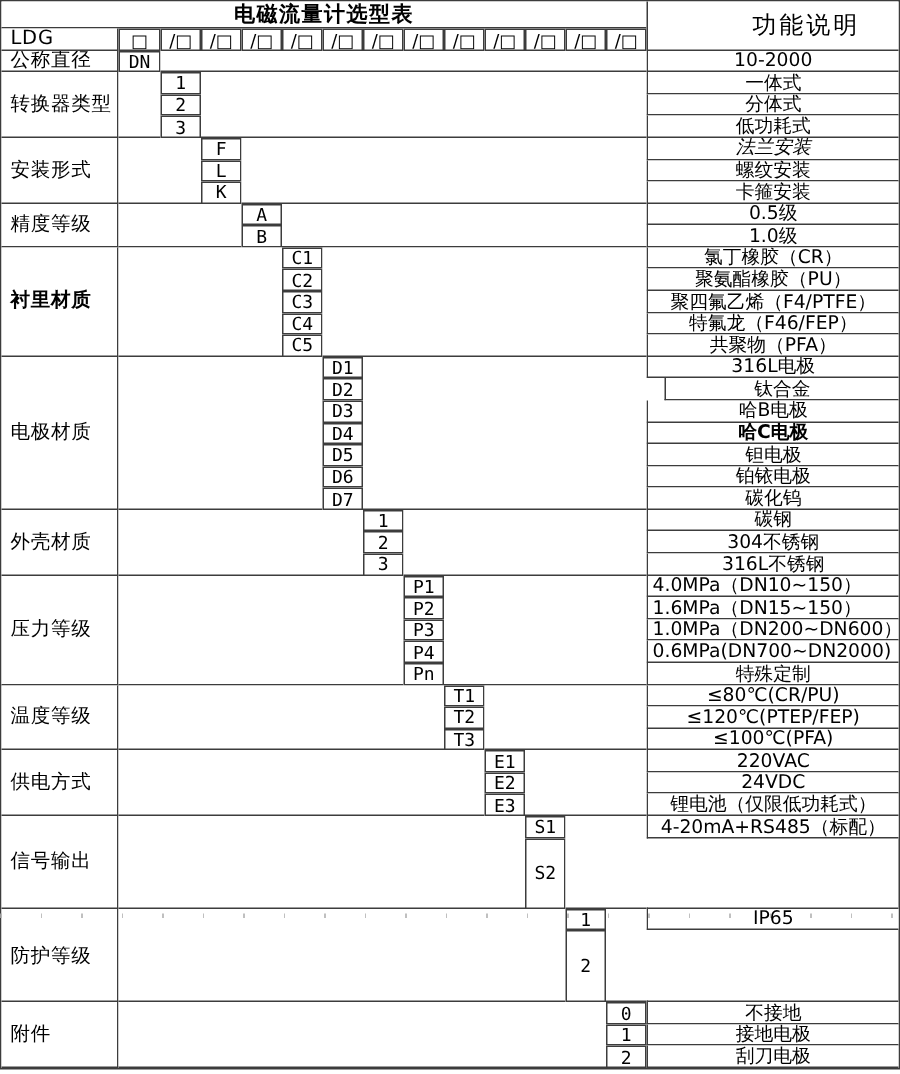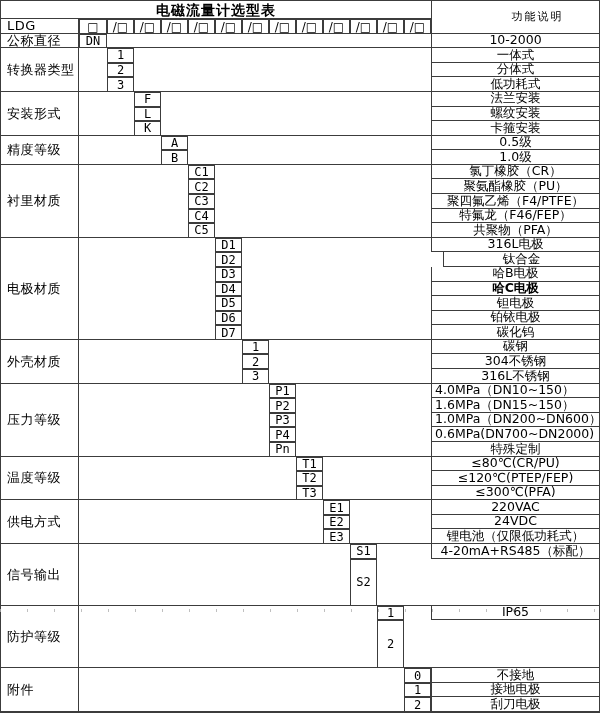--- a/index.html
+++ b/index.html
@@ -28,21 +28,21 @@
   .bb { border-bottom: 1px solid #3c3c3c; }
   .br { border-right: 1px solid #3c3c3c; }
   .bl { border-left: 1px solid #3c3c3c; }
   .ba { border: 1px solid #3c3c3c; }
   .title-cell {
     grid-column: 1 / 15; grid-row: 1;
     font-size: 14px; font-weight: 600; letter-spacing: 1px;
   }
   .func-header {
     grid-column: 15; grid-row: 1 / 3;
-    font-size: 11px; letter-spacing: 2px; padding-left: 44px;
+    font-size: 16px; letter-spacing: 2px; padding-left: 44px;
   }
   .lbl { justify-content: flex-start; padding-left: 6px; font-size: 13px; letter-spacing: 0.5px; }
   .code { font-size: 12px; font-family: "DejaVu Sans Mono", "Liberation Mono", monospace; }
   .slot { font-size: 12px; padding-top: 1px; }
   .desc { font-size: 12.5px; }
   .desc.left { justify-content: flex-start; padding-left: 3px; }
   .ticks {
     position: absolute; left: 0; bottom: 0;
     width: 600px; height: 3px;
     background: repeating-linear-gradient(90deg, #b0b0b0 0 1px, transparent 1px 27px);
@@ -80,34 +80,34 @@
       <div class="c code ba" style="grid-area: 4 / 3 / span 1 / span 1;">1</div>
       <div class="c desc bl bb" style="grid-area: 4 / 15 / span 1 / span 1;">一体式</div>
       <div class="c code ba" style="grid-area: 5 / 3 / span 1 / span 1;">2</div>
       <div class="c desc bl bb" style="grid-area: 5 / 15 / span 1 / span 1;">分体式</div>
       <div class="c code ba" style="grid-area: 6 / 3 / span 1 / span 1;">3</div>
       <div class="c desc bl bb" style="grid-area: 6 / 15 / span 1 / span 1;">低功耗式</div>
       <div class="c bb" style="grid-area: 4 / 4 / span 3 / span 11;"></div>
       <div class="c lbl bb br" style="grid-area: 7 / 1 / span 3 / span 1;">安装形式</div>
       <div class="c bb" style="grid-area: 7 / 2 / span 3 / span 2;"></div>
       <div class="c code ba" style="grid-area: 7 / 4 / span 1 / span 1;">F</div>
-      <div class="c desc bl bb" style="grid-area: 7 / 15 / span 1 / span 1;">法兰安装</div>
+      <div class="c desc bl bb" style="grid-area: 7 / 15 / span 1 / span 1; font-style: italic;">法兰安装</div>
       <div class="c code ba" style="grid-area: 8 / 4 / span 1 / span 1;">L</div>
       <div class="c desc bl bb" style="grid-area: 8 / 15 / span 1 / span 1;">螺纹安装</div>
       <div class="c code ba" style="grid-area: 9 / 4 / span 1 / span 1;">K</div>
       <div class="c desc bl bb" style="grid-area: 9 / 15 / span 1 / span 1;">卡箍安装</div>
       <div class="c bb" style="grid-area: 7 / 5 / span 3 / span 10;"></div>
       <div class="c lbl bb br" style="grid-area: 10 / 1 / span 2 / span 1;">精度等级</div>
       <div class="c bb" style="grid-area: 10 / 2 / span 2 / span 3;"></div>
       <div class="c code ba" style="grid-area: 10 / 5 / span 1 / span 1;">A</div>
       <div class="c desc bl bb" style="grid-area: 10 / 15 / span 1 / span 1;">0.5级</div>
       <div class="c code ba" style="grid-area: 11 / 5 / span 1 / span 1;">B</div>
       <div class="c desc bl bb" style="grid-area: 11 / 15 / span 1 / span 1;">1.0级</div>
       <div class="c bb" style="grid-area: 10 / 6 / span 2 / span 9;"></div>
-      <div class="c lbl bb br" style="grid-area: 12 / 1 / span 5 / span 1;">衬里材质</div>
+      <div class="c lbl bb br" style="grid-area: 12 / 1 / span 5 / span 1; font-weight: bold;">衬里材质</div>
       <div class="c bb" style="grid-area: 12 / 2 / span 5 / span 4;"></div>
       <div class="c code ba" style="grid-area: 12 / 6 / span 1 / span 1;">C1</div>
       <div class="c desc bl bb" style="grid-area: 12 / 15 / span 1 / span 1;">氯丁橡胶（CR）</div>
       <div class="c code ba" style="grid-area: 13 / 6 / span 1 / span 1;">C2</div>
       <div class="c desc bl bb" style="grid-area: 13 / 15 / span 1 / span 1;">聚氨酯橡胶（PU）</div>
       <div class="c code ba" style="grid-area: 14 / 6 / span 1 / span 1;">C3</div>
       <div class="c desc bl bb" style="grid-area: 14 / 15 / span 1 / span 1;">聚四氟乙烯（F4/PTFE）</div>
       <div class="c code ba" style="grid-area: 15 / 6 / span 1 / span 1;">C4</div>
       <div class="c desc bl bb" style="grid-area: 15 / 15 / span 1 / span 1;">特氟龙（F46/FEP）</div>
       <div class="c code ba" style="grid-area: 16 / 6 / span 1 / span 1;">C5</div>
@@ -152,21 +152,21 @@
       <div class="c code ba" style="grid-area: 31 / 9 / span 1 / span 1;">Pn</div>
       <div class="c desc bl bb" style="grid-area: 31 / 15 / span 1 / span 1;">特殊定制</div>
       <div class="c bb" style="grid-area: 27 / 10 / span 5 / span 5;"></div>
       <div class="c lbl bb br" style="grid-area: 32 / 1 / span 3 / span 1;">温度等级</div>
       <div class="c bb" style="grid-area: 32 / 2 / span 3 / span 8;"></div>
       <div class="c code ba" style="grid-area: 32 / 10 / span 1 / span 1;">T1</div>
       <div class="c desc bl bb" style="grid-area: 32 / 15 / span 1 / span 1; text-align: center;">≤80℃(CR/PU)</div>
       <div class="c code ba" style="grid-area: 33 / 10 / span 1 / span 1;">T2</div>
       <div class="c desc bl bb" style="grid-area: 33 / 15 / span 1 / span 1;">≤120℃(PTEP/FEP)</div>
       <div class="c code ba" style="grid-area: 34 / 10 / span 1 / span 1;">T3</div>
-      <div class="c desc bl bb" style="grid-area: 34 / 15 / span 1 / span 1;">≤300℃(PFA)</div>
+      <div class="c desc bl bb" style="grid-area: 34 / 15 / span 1 / span 1;">≤100℃(PFA)</div>
       <div class="c bb" style="grid-area: 32 / 11 / span 3 / span 4;"></div>
       <div class="c lbl bb br" style="grid-area: 35 / 1 / span 3 / span 1;">供电方式</div>
       <div class="c bb" style="grid-area: 35 / 2 / span 3 / span 9;"></div>
       <div class="c code ba" style="grid-area: 35 / 11 / span 1 / span 1;">E1</div>
       <div class="c desc bl bb" style="grid-area: 35 / 15 / span 1 / span 1;">220VAC</div>
       <div class="c code ba" style="grid-area: 36 / 11 / span 1 / span 1;">E2</div>
       <div class="c desc bl bb" style="grid-area: 36 / 15 / span 1 / span 1;">24VDC</div>
       <div class="c code ba" style="grid-area: 37 / 11 / span 1 / span 1;">E3</div>
       <div class="c desc bl bb" style="grid-area: 37 / 15 / span 1 / span 1;">锂电池（仅限低功耗式）</div>
       <div class="c bb" style="grid-area: 35 / 12 / span 3 / span 3;"></div>

